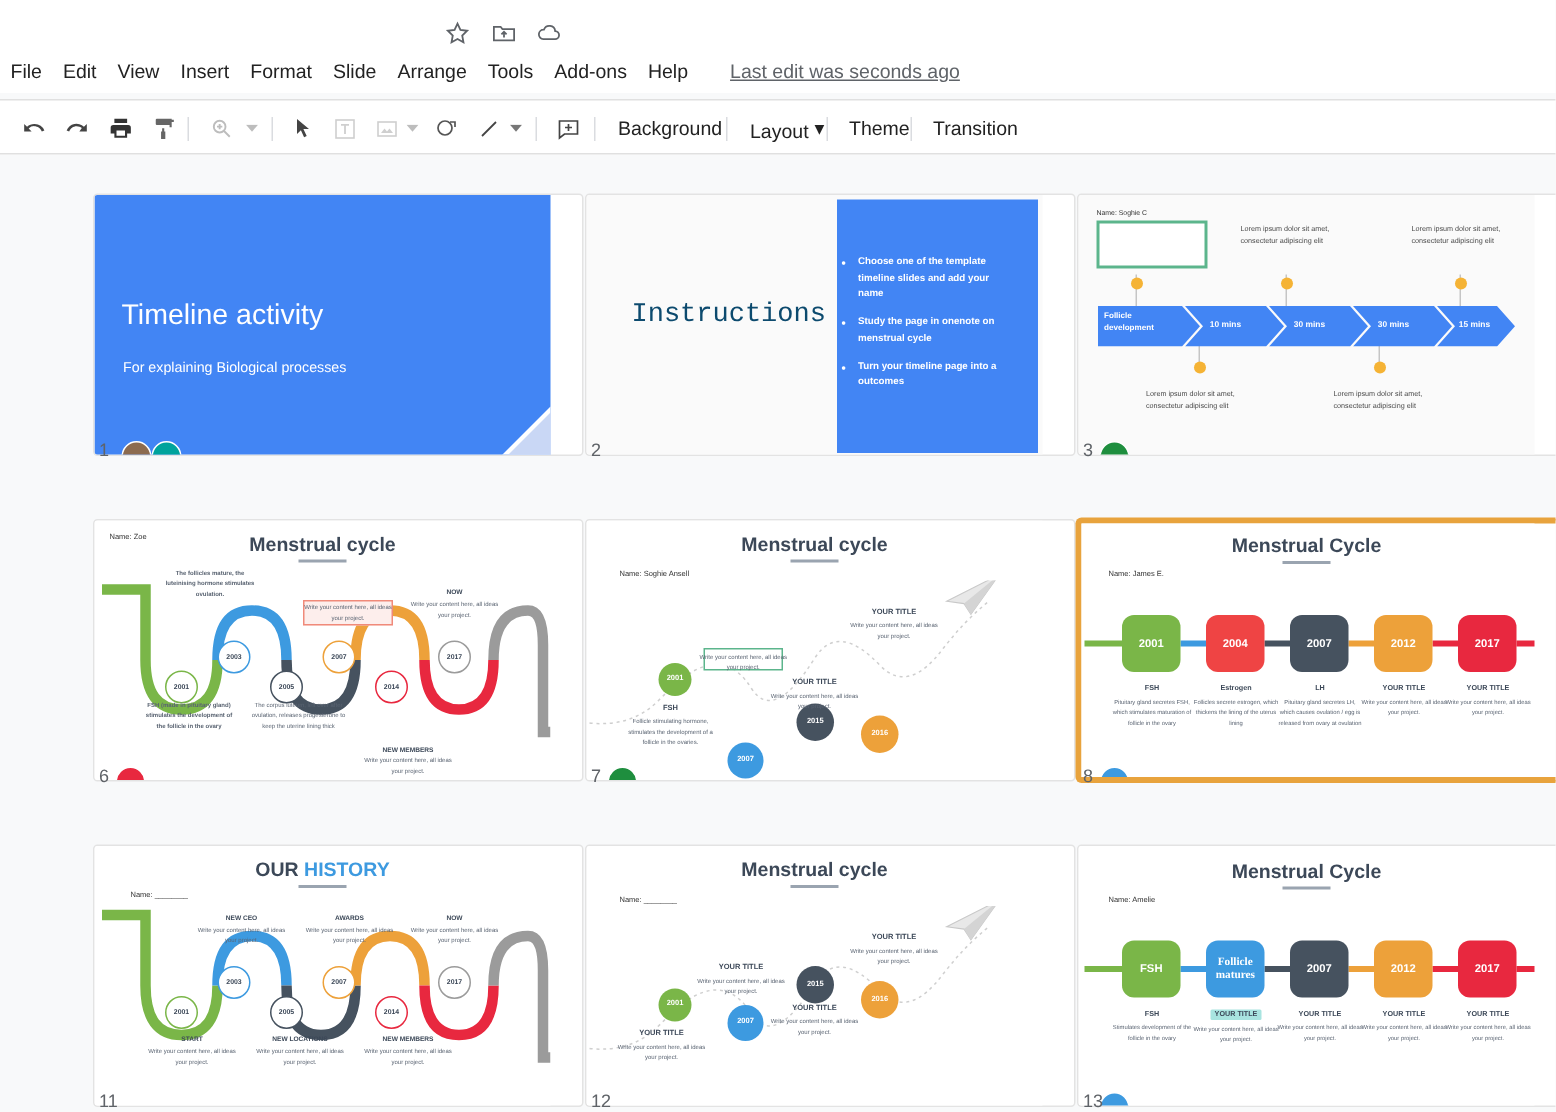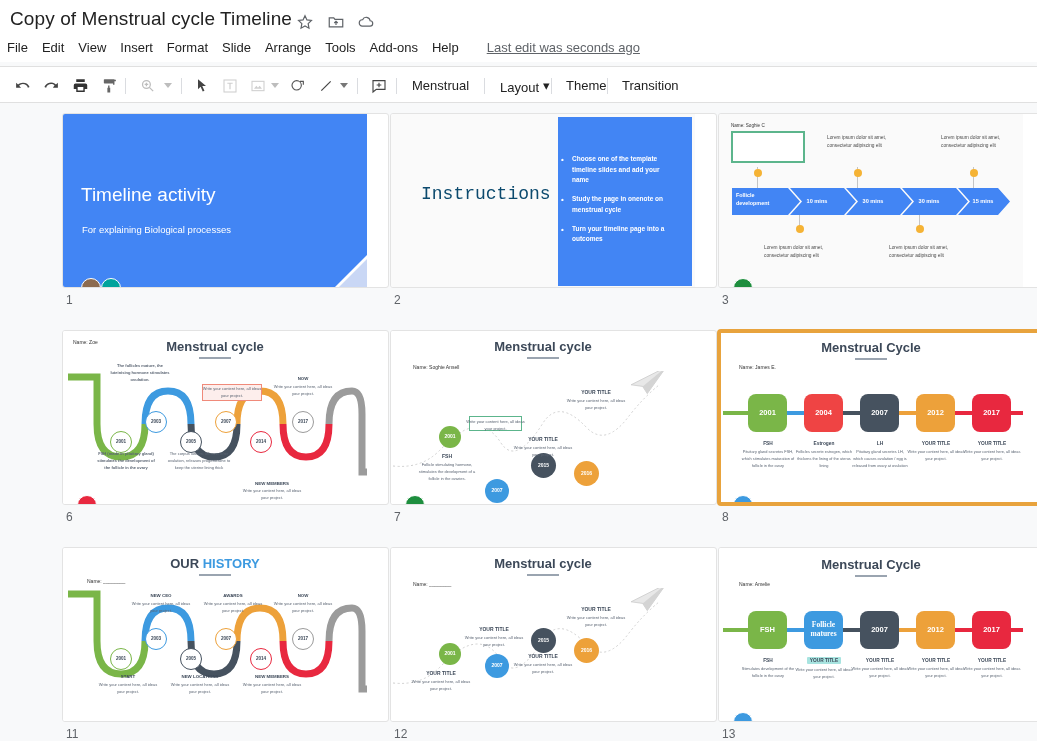--- a/index.html
+++ b/index.html
@@ -85,21 +85,21 @@
 
   
   #grid {
     position: absolute; left: 0; top: 104px;
     width: 1037px; height: 637px;
     background: #f8f9fa;
     overflow: hidden;
   }
   .slide-cell { position: absolute; }
   .thumb {
-    position: absolute; left: 0; top: 0;
+    position: absolute; left: 0; top: 16px;
     width: 327px; height: 175px;
     background: #ffffff;
     border: 1px solid #e3e3e3;
     border-radius: 3px;
     overflow: hidden;
     cursor: pointer;
   }
   .thumb.selected {
     border: 3px solid #e8a33d;
     box-shadow: 0 0 0 1px #e8a33d;
@@ -206,21 +206,20 @@
     color:#fff; font-weight:bold; font-size:7.5px; line-height:1.15; text-align:center;
   }
   .rb-lbl { position:absolute; font-size:4.8px; font-weight:bold; text-align:center; color:#3c4858; width:60px; }
   .rb-txt { position:absolute; font-size:3.9px; line-height:1.75; text-align:center; color:#5a6472; width:58px; }
   .rb-hl { background:#a8e4e0; padding:1px 3px; border-radius:1px; }
 </style>
 </head>
 <body>
 
 <div id="titlebar">
-  <div id="doc-title">Copy of Menstrual cycle Timeline</div>
 
   <div class="title-icon" id="star-icon">
     <svg width="18" height="18" viewBox="0 0 24 24">
         <path fill="none" stroke="#5f6368" stroke-width="1.6" d="M12 3.6l2.6 5.6 6 .8-4.4 4.2 1.1 6.1-5.3-2.9-5.3 2.9 1.1-6.1L3.4 10l6-.8z"></path>
       </svg>
   </div>
   <div class="title-icon" id="move-icon">
     <svg width="18" height="18" viewBox="0 0 24 24">
       <path fill="none" stroke="#5f6368" stroke-width="1.6" d="M3 6.5h6l1.6 2H21v10H3z"></path>
       <path fill="none" stroke="#5f6368" stroke-width="1.6" d="M12 11v5M9.7 13.3L12 11l2.3 2.3"></path>
@@ -318,21 +317,21 @@
 
   <div class="tb-btn" style="left:366px">
     <svg width="16" height="16" viewBox="0 0 24 24">
         <path fill="none" stroke="#444" stroke-width="1.7" d="M3 4h18v13H8l-5 4z"></path>
         <path stroke="#444" stroke-width="1.7" d="M12 7v7M8.5 10.5h7"></path>
       </svg>
   </div>
 
   <div class="tb-sep" style="left:396px"></div>
 
-  <div class="tb-text" style="left:404px">Menstrual</div>
+  <div class="tb-text" style="left:404px">Background</div>
   <div class="tb-sep" style="left:484px"></div>
   <div class="tb-text" style="left:492px"><span>Layout</span><span style="display:inline-block;margin-left:4px;vertical-align:2px;">▾</span></div>
   <div class="tb-sep" style="left:551px"></div>
   <div class="tb-text" style="left:558px">Theme</div>
   <div class="tb-sep" style="left:607px"></div>
   <div class="tb-text" style="left:614px">Transition</div>
 </div>
 
 <div id="grid">
 

